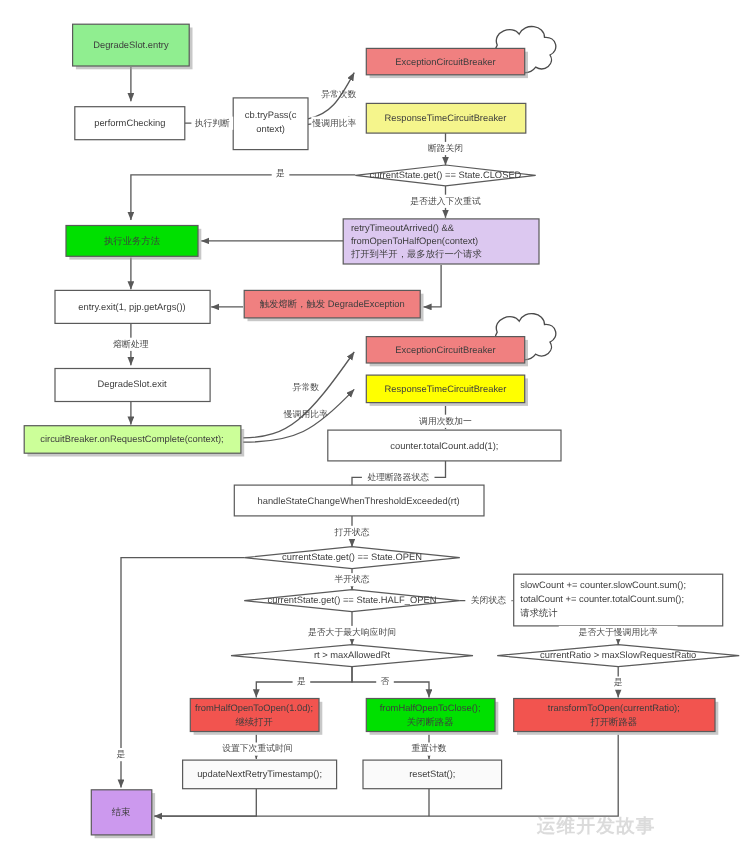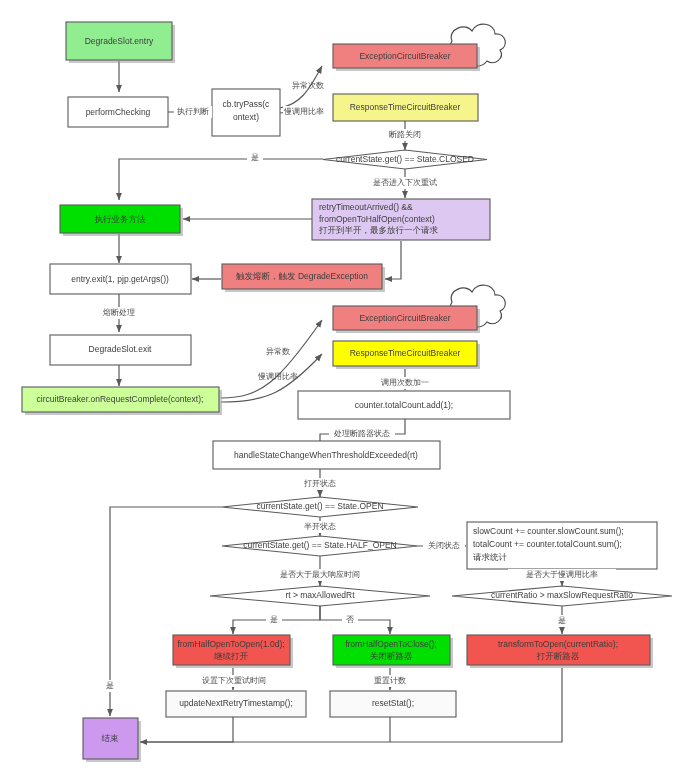--- a/index.html
+++ b/index.html
@@ -321,13 +321,25 @@
       <text class="edgeLabel" x="234" y="681">设置下次重试时间</text>
 
       <rect x="368" y="675" width="44" height="12" fill="#fff"></rect>
       <text class="edgeLabel" x="390" y="681">重置计数</text>
 
       <rect x="102" y="680" width="16" height="12" fill="#fff"></rect>
       <text class="edgeLabel" x="110" y="686">是</text>
     </g>
   </svg>
 
+  <div class="wm">
+    <svg width="26" height="20" viewBox="0 0 26 20">
+      <ellipse cx="10" cy="8.5" rx="9" ry="7.2" fill="none" stroke="#9a9a9a" stroke-width="1.4"></ellipse>
+      <path d="M5,14.5 L3.5,18 L7.5,15.6" fill="none" stroke="#9a9a9a" stroke-width="1.4"></path>
+      <circle cx="7" cy="6.5" r="1.1" fill="#9a9a9a"></circle>
+      <circle cx="12.5" cy="6.5" r="1.1" fill="#9a9a9a"></circle>
+      <ellipse cx="18" cy="12.5" rx="7" ry="5.6" fill="#fff" stroke="#9a9a9a" stroke-width="1.4"></ellipse>
+      <circle cx="15.8" cy="11" r="0.9" fill="#9a9a9a"></circle>
+      <circle cx="20.2" cy="11" r="0.9" fill="#9a9a9a"></circle>
+    </svg>
+    <span class="wm-text">运维开发故事</span>
+  </div>
 </div>
 
 </body></html>

